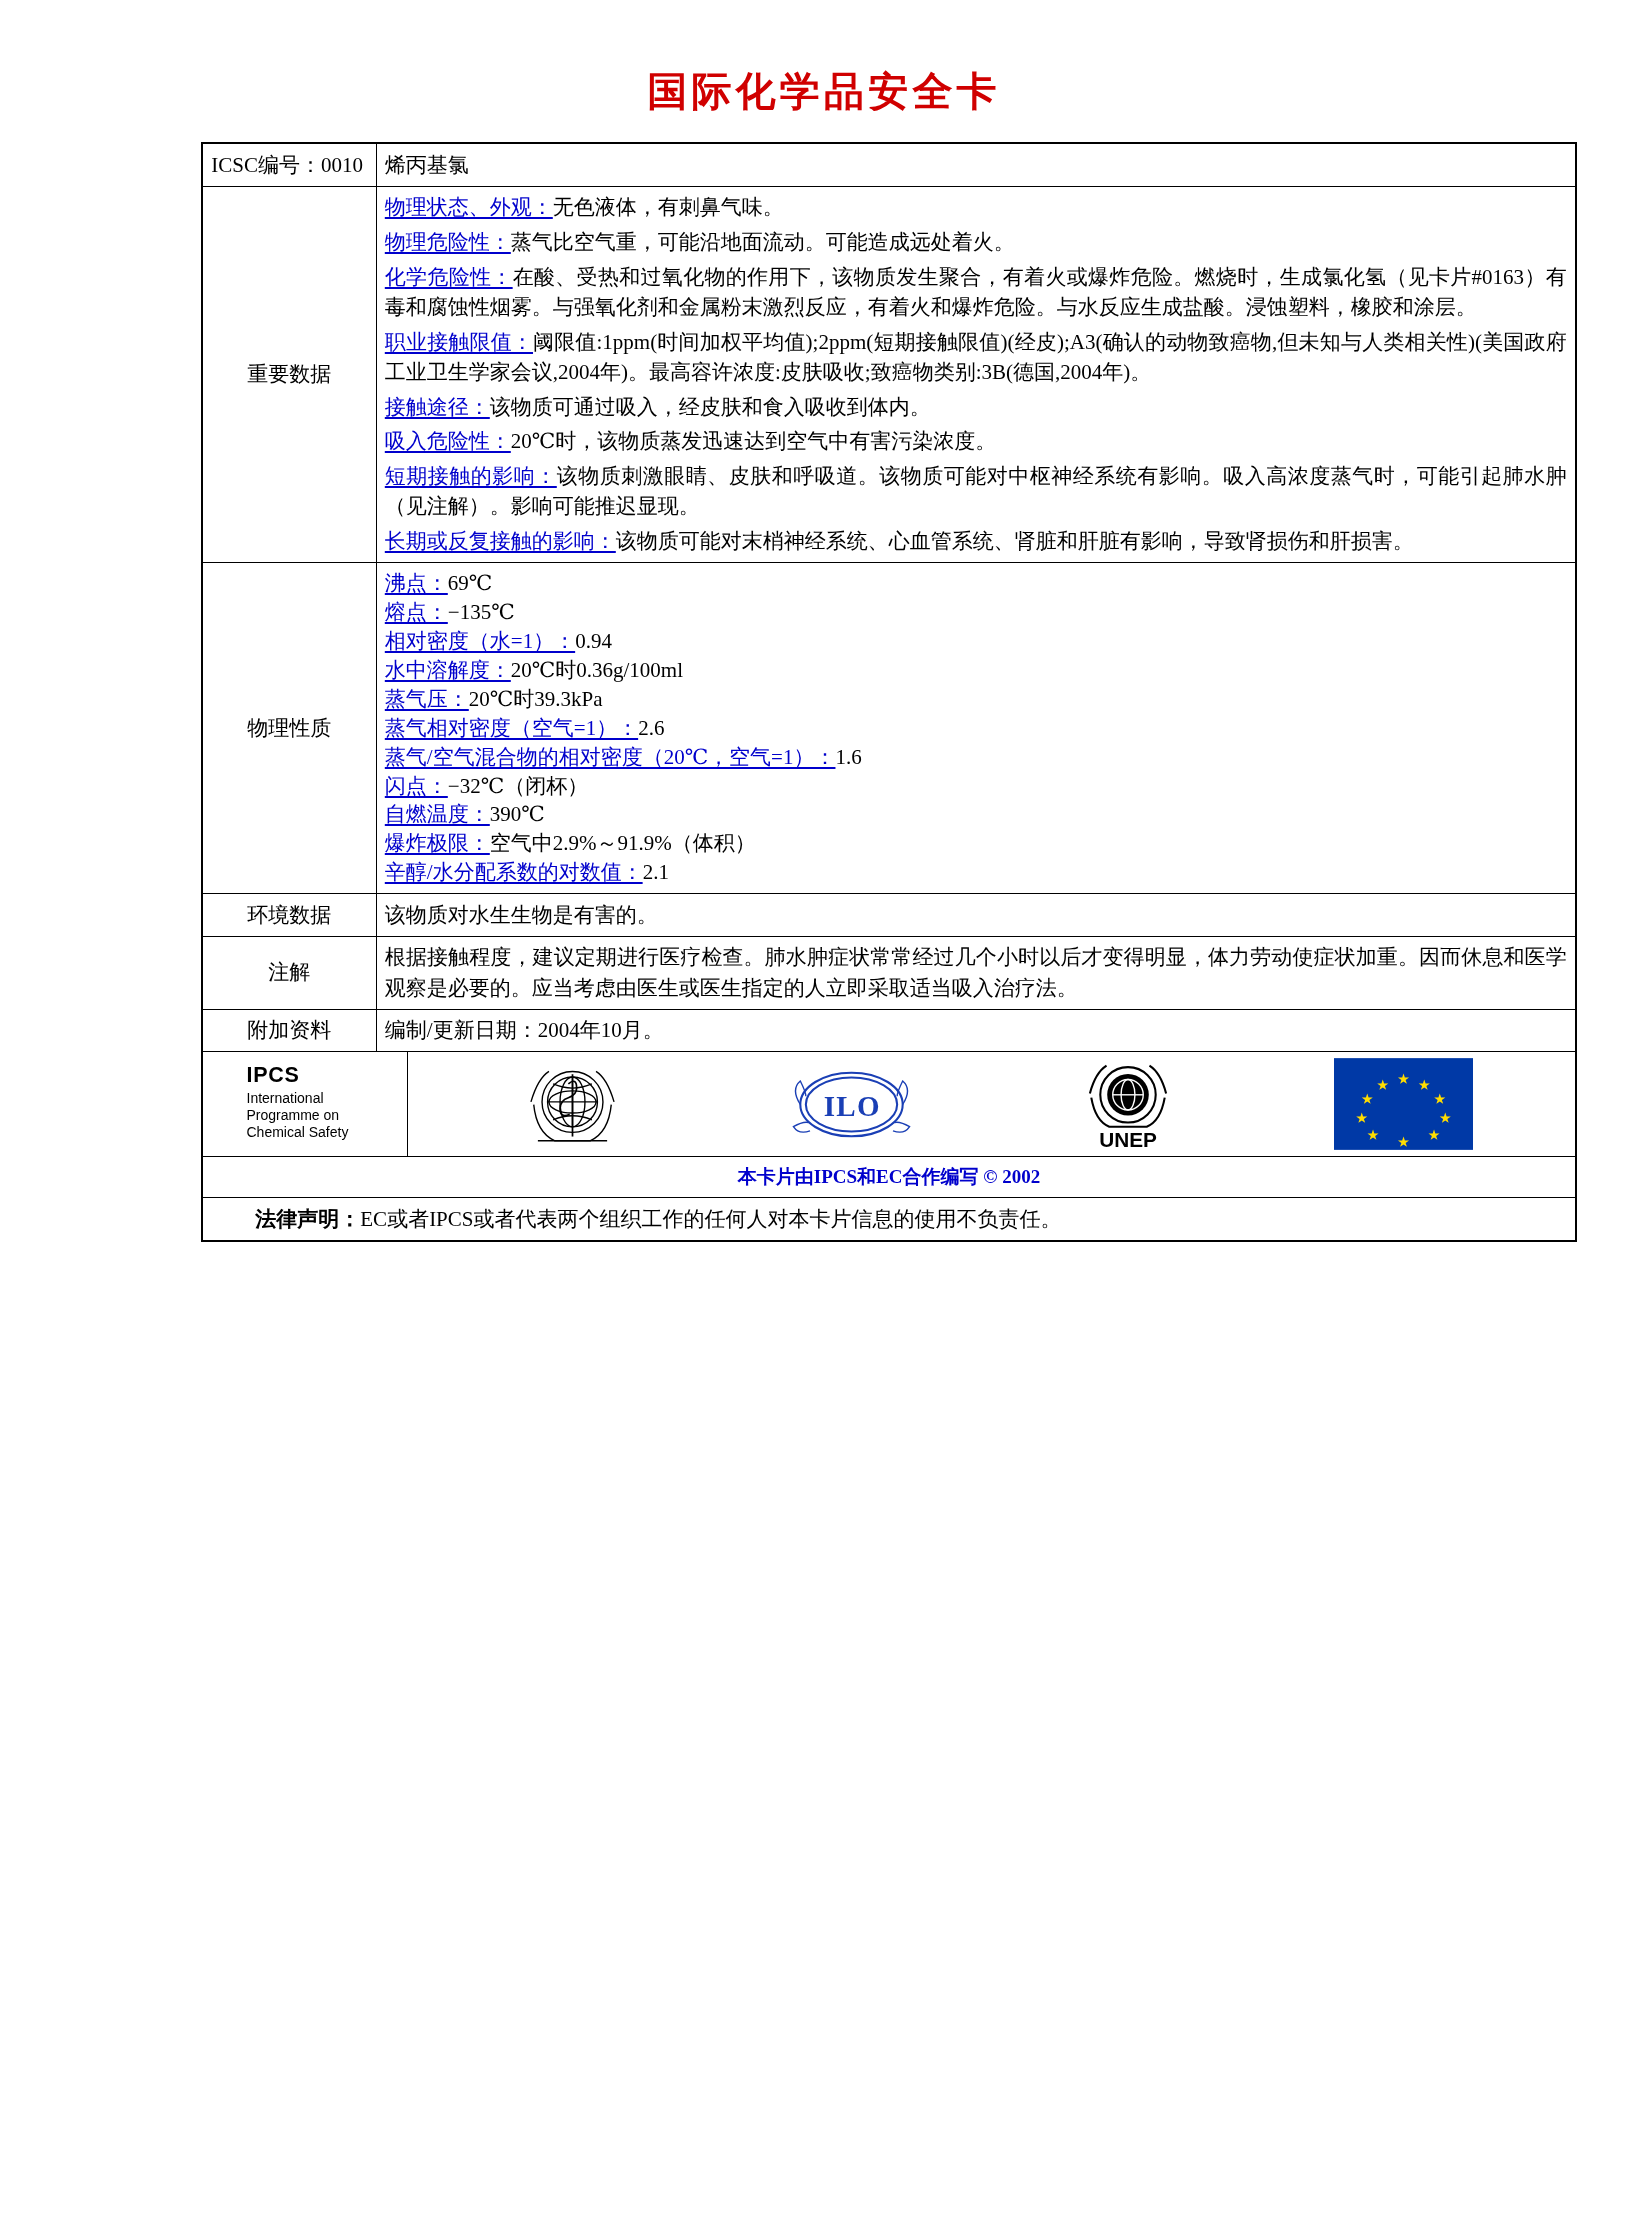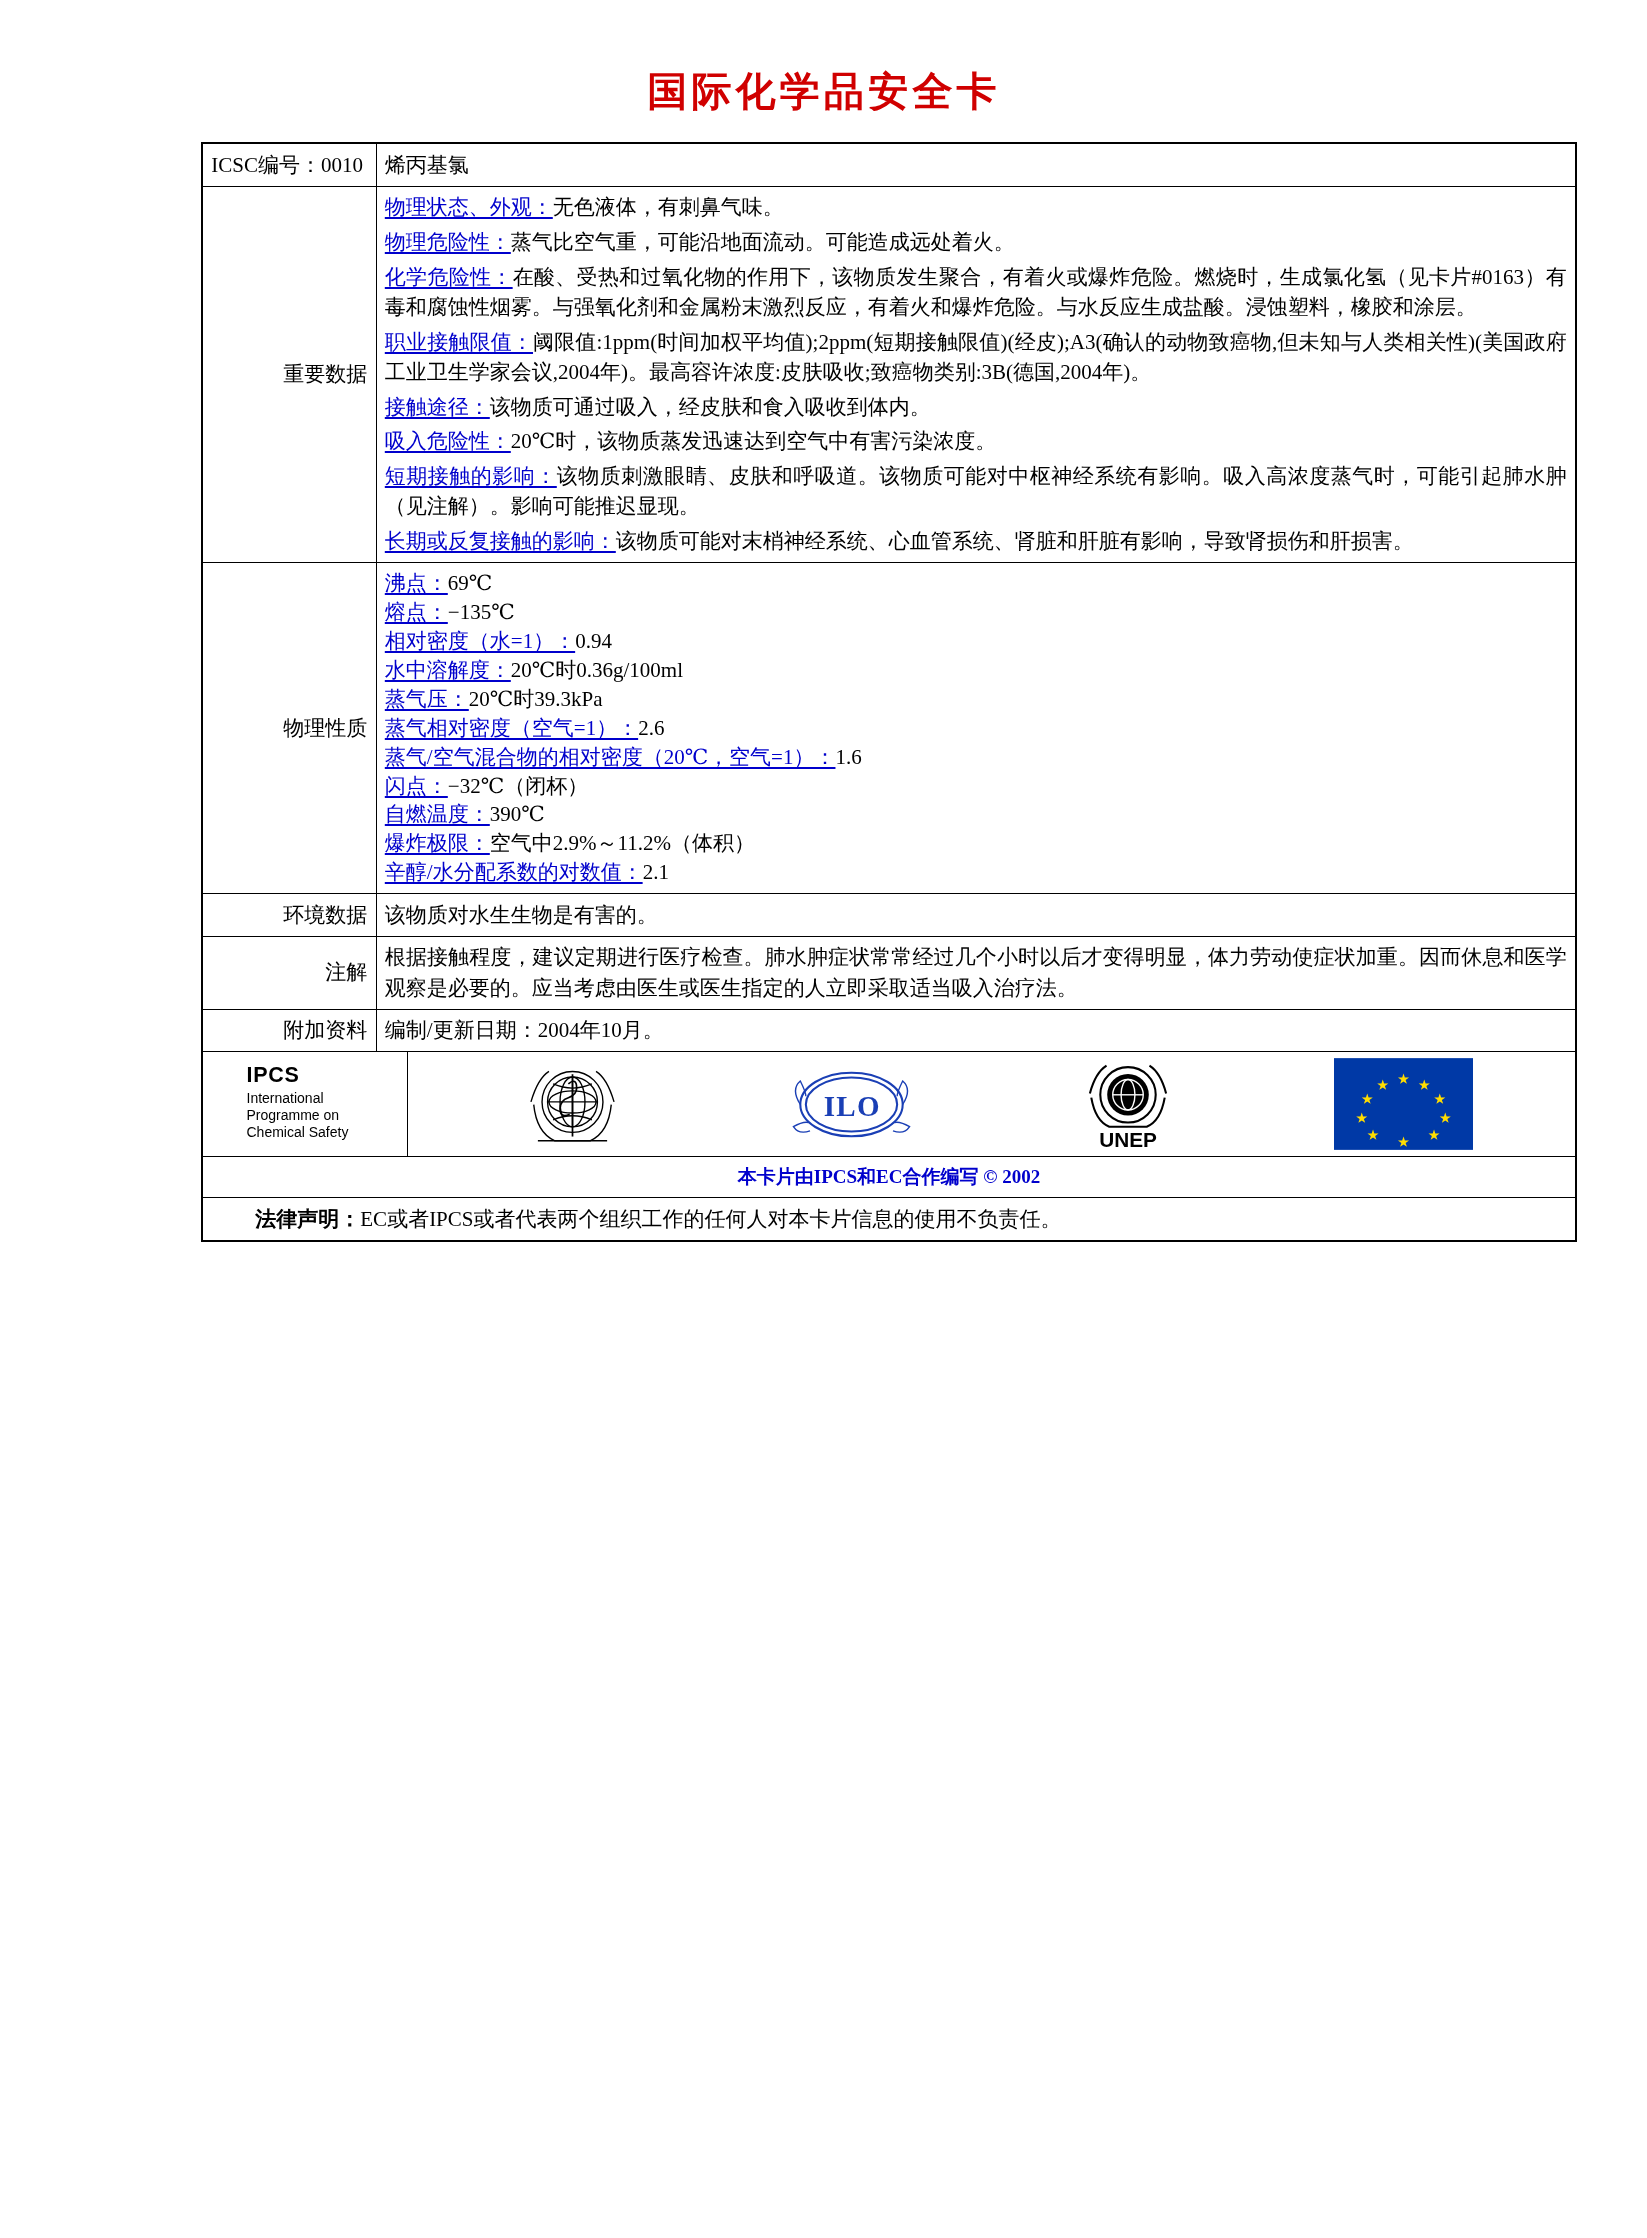--- a/index.html
+++ b/index.html
@@ -46,21 +46,21 @@
   .hdr-row td {
     border-bottom: 2.8px solid #000;
     font-size: 22px;
     padding: 8.3px 11px 9.7px 11px;
   }
   .hdr-left { width: 55%; }
   .hdr-right { text-align: left; }
   .rowlabel {
     width: 174px;
     color: #0000cc;
-    text-align: right;
+    text-align: center;
     vertical-align: middle;
     font-size: 22px;
     font-weight: 500;
     padding: 7px 4.2px;
   }
   .rowlabel.mid { vertical-align: middle; }
   .content-cell { padding: 9.7px 11px 12.5px 12.5px; }
   .seg { margin: 0 0 4.2px 0; text-align: justify; }
   .seg:last-child { margin-bottom: 0; }
   .k {
@@ -165,21 +165,21 @@
       <td class="content-cell">
         <p class="phys-line"><span class="k">沸点：</span><span>69℃</span></p>
         <p class="phys-line"><span class="k">熔点：</span><span>−135℃</span></p>
         <p class="phys-line"><span class="k">相对密度（水=1）：</span><span>0.94</span></p>
         <p class="phys-line"><span class="k">水中溶解度：</span><span>20℃时0.36g/100ml</span></p>
         <p class="phys-line"><span class="k">蒸气压：</span><span>20℃时39.3kPa</span></p>
         <p class="phys-line"><span class="k">蒸气相对密度（空气=1）：</span><span>2.6</span></p>
         <p class="phys-line"><span class="k">蒸气/空气混合物的相对密度（20℃，空气=1）：</span><span>1.6</span></p>
         <p class="phys-line"><span class="k">闪点：</span><span>−32℃（闭杯）</span></p>
         <p class="phys-line"><span class="k">自燃温度：</span><span>390℃</span></p>
-        <p class="phys-line"><span class="k">爆炸极限：</span><span>空气中2.9%～11.2%（体积）</span></p>
+        <p class="phys-line"><span class="k">爆炸极限：</span><span>空气中2.9%～91.9%（体积）</span></p>
         <p class="phys-line"><span class="k">辛醇/水分配系数的对数值：</span><span>2.1</span></p>
       </td>
     </tr>
 
     <tr>
       <td class="rowlabel">环境数据</td>
       <td class="single-cell">该物质对水生生物是有害的。</td>
     </tr>
 
     <tr>

